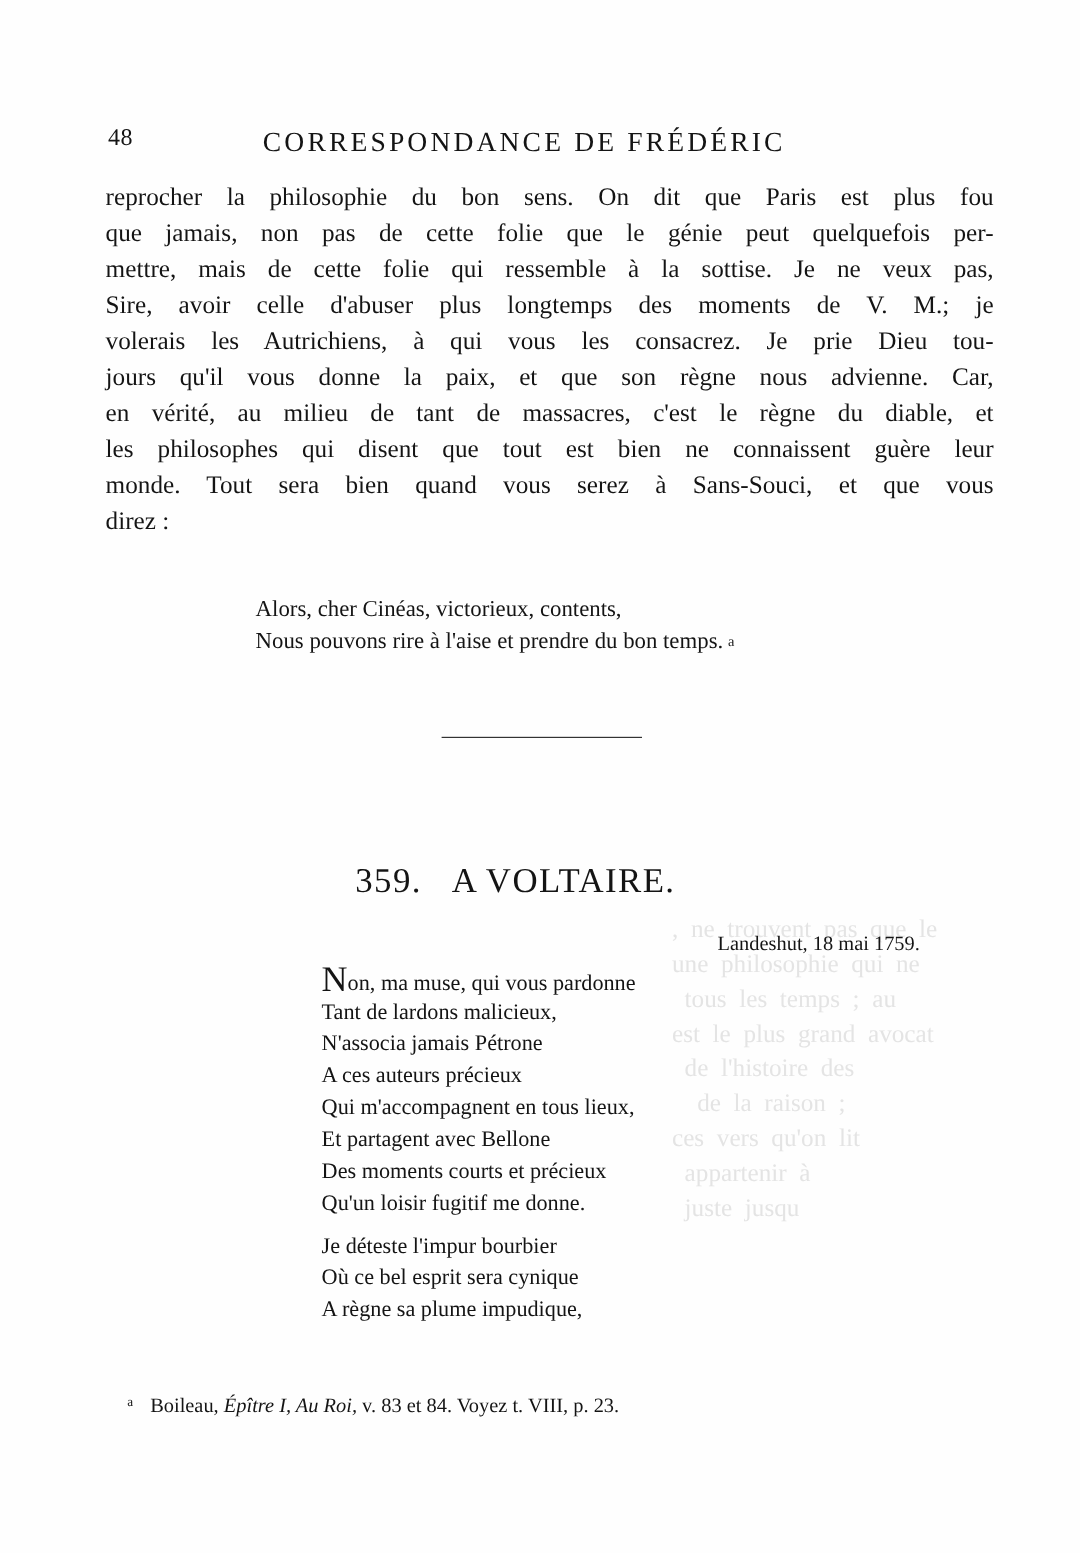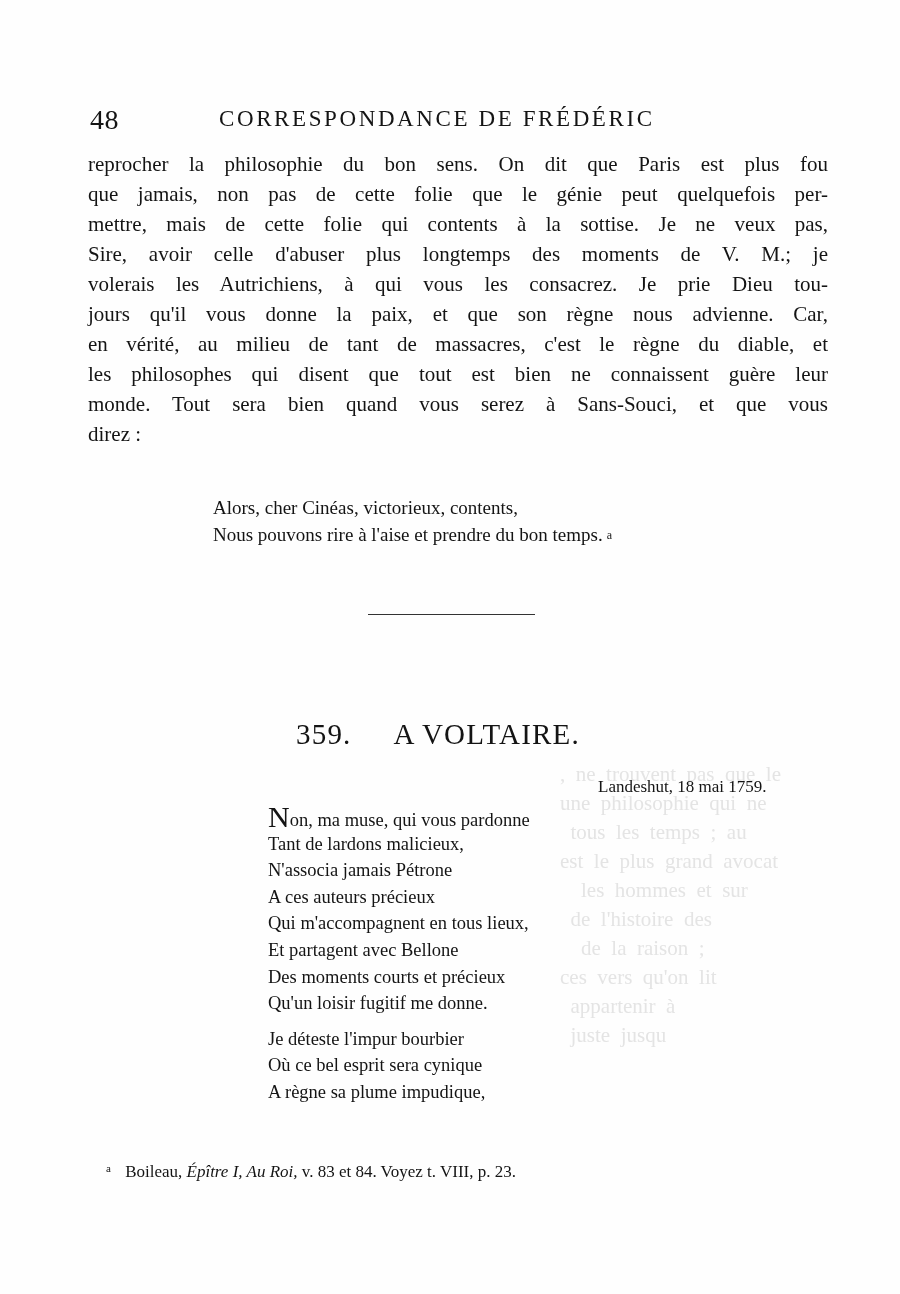--- a/index.html
+++ b/index.html
@@ -40,21 +40,21 @@
     position: absolute;
     top: 104px;
     left: 88px;
     width: 740px;
     height: 30px;
   }
   .page-number {
     position: absolute;
     left: 2px;
     top: 0;
-    font-size: 28px;
+    font-size: 20px;
     letter-spacing: 0.5px;
   }
   .head-title {
     position: absolute;
     left: 131px;
     top: 2px;
     font-size: 23px;
     letter-spacing: 2.6px;
     text-align: center;
   }
@@ -98,21 +98,21 @@
     border-top: 1px solid #333;
   }
   .letter-heading {
     position: absolute;
     top: 718px;
     left: 296px;
     font-size: 29px;
     letter-spacing: 1.2px;
     white-space: nowrap;
   }
-  .letter-heading .num { margin-right: 35px; }
+  .letter-heading .num { margin-right: 18px; }
   .dateline {
     position: absolute;
     top: 777px;
     left: 570px;
     font-size: 17px;
     white-space: nowrap;
     margin-left: 28px;
   }
   .poem {
     position: absolute;
@@ -145,37 +145,36 @@
 </head>
 <body>
 
 <div class="page">
 
   <div class="bleed" aria-hidden="true">
     <div>,&nbsp;&nbsp;ne&nbsp;&nbsp;trouvent&nbsp;&nbsp;pas&nbsp;&nbsp;que&nbsp;&nbsp;le</div>
     <div>une&nbsp;&nbsp;philosophie&nbsp;&nbsp;qui&nbsp;&nbsp;ne</div>
     <div>&nbsp;&nbsp;tous&nbsp;&nbsp;les&nbsp;&nbsp;temps&nbsp;&nbsp;;&nbsp;&nbsp;au</div>
     <div>est&nbsp;&nbsp;le&nbsp;&nbsp;plus&nbsp;&nbsp;grand&nbsp;&nbsp;avocat</div>
-    <div>&nbsp;&nbsp;&nbsp;&nbsp;les&nbsp;&nbsp;hommes&nbsp;&nbsp;et&nbsp;&nbsp;sur</div>
     <div>&nbsp;&nbsp;de&nbsp;&nbsp;l'histoire&nbsp;&nbsp;des</div>
     <div>&nbsp;&nbsp;&nbsp;&nbsp;de&nbsp;&nbsp;la&nbsp;&nbsp;raison&nbsp;&nbsp;;</div>
     <div>ces&nbsp;&nbsp;vers&nbsp;&nbsp;qu'on&nbsp;&nbsp;lit</div>
     <div>&nbsp;&nbsp;appartenir&nbsp;&nbsp;à</div>
     <div>&nbsp;&nbsp;juste&nbsp;&nbsp;jusqu</div>
   </div>
 
   <div class="running-head">
     <span class="page-number">48</span>
     <span class="head-title">CORRESPONDANCE DE FRÉDÉRIC</span>
   </div>
 
   <div class="body-text">
     <span class="line">reprocher la philosophie du bon sens. On dit que Paris est plus fou</span>
     <span class="line">que jamais, non pas de cette folie que le génie peut quelquefois per-</span>
-    <span class="line">mettre, mais de cette folie qui contents à la sottise. Je ne veux pas,</span>
+    <span class="line">mettre, mais de cette folie qui ressemble à la sottise. Je ne veux pas,</span>
     <span class="line">Sire, avoir celle d'abuser plus longtemps des moments de V. M.; je</span>
     <span class="line">volerais les Autrichiens, à qui vous les consacrez. Je prie Dieu tou-</span>
     <span class="line">jours qu'il vous donne la paix, et que son règne nous advienne. Car,</span>
     <span class="line">en vérité, au milieu de tant de massacres, c'est le règne du diable, et</span>
     <span class="line">les philosophes qui disent que tout est bien ne connaissent guère leur</span>
     <span class="line">monde. Tout sera bien quand vous serez à Sans-Souci, et que vous</span>
     <span class="line last">direz :</span>
   </div>
 
   <div class="quote">

